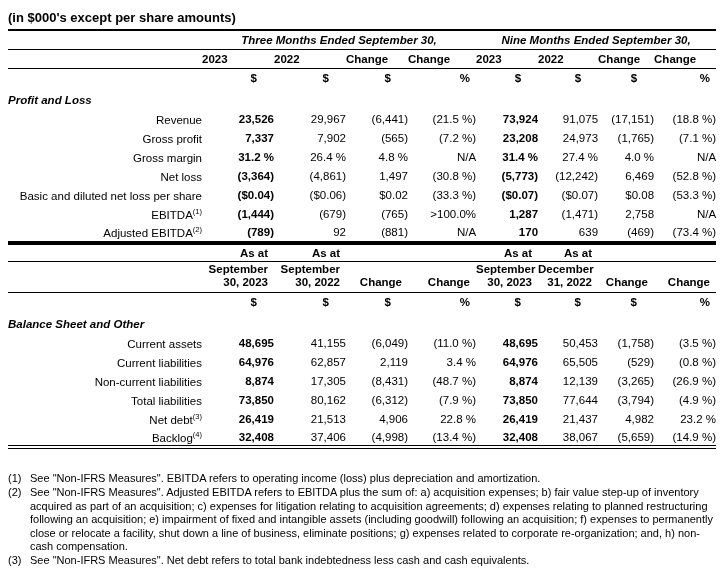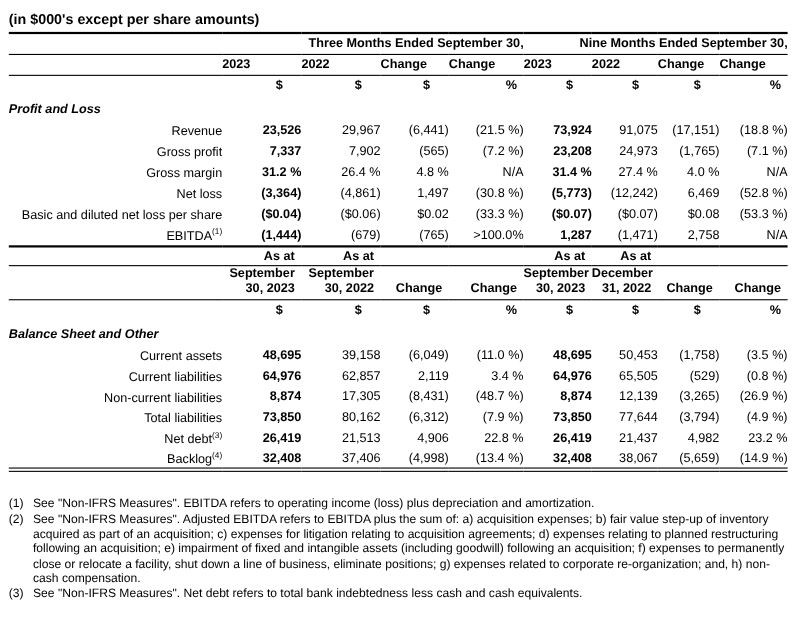--- a/index.html
+++ b/index.html
@@ -19,21 +19,21 @@
   table.fin-table {
     border-collapse: collapse; table-layout: fixed;
     width: 708px; font-size: 11.5px;
   }
   table.fin-table th, table.fin-table td {
     padding: 0; font-weight: normal; overflow: hidden; white-space: nowrap;
   }
 
   
   tr.group-row { border-top: 2px solid #000; border-bottom: 1px solid #000; }
-  tr.group-row th { height: 19px; font-weight: bold; text-align: right; vertical-align: middle; }
+  tr.group-row th { height: 19px; font-weight: bold; text-align: center; vertical-align: middle; font-style: italic; }
   tr.years-row { border-bottom: 1px solid #000; }
   tr.years-row th { height: 19px; font-weight: bold; text-align: left; padding-right: 6px; vertical-align: middle; }
   tr.units-row th { height: 20px; font-weight: bold; text-align: right; padding-right: 17px; vertical-align: middle; }
   tr.units-row th.pct { padding-right: 6px; }
 
   
   table.bs { margin-top: 0; }
   tr.asat-row { border-top: 2px solid #000; border-bottom: 1px solid #000; }
   tr.asat-row th { height: 17px; font-weight: bold; text-align: right; padding-right: 6px; vertical-align: middle; }
   tr.date-row { border-bottom: 1px solid #000; }
@@ -171,20 +171,31 @@
         <td class="lbl"><span>EBITDA</span><sup class="fnref">(1)</sup></td>
         <td class="num">(1,444)</td>
         <td class="num">(679)</td>
         <td class="num">(765)</td>
         <td class="num">&gt;100.0%</td>
         <td class="num">1,287</td>
         <td class="num">(1,471)</td>
         <td class="num">2,758</td>
         <td class="num">N/A</td>
       </tr>
+      <tr class="data-row t1-last">
+        <td class="lbl"><span>Adjusted EBITDA</span><sup class="fnref">(2)</sup></td>
+        <td class="num">(789)</td>
+        <td class="num">92</td>
+        <td class="num">(881)</td>
+        <td class="num">N/A</td>
+        <td class="num">170</td>
+        <td class="num">639</td>
+        <td class="num">(469)</td>
+        <td class="num">(73.4 %)</td>
+      </tr>
     </tbody>
   </table>
 
   <table class="fin-table bs">
     <colgroup>
       <col style="width:194px">
         <col style="width:72px">
         <col style="width:72px">
         <col style="width:62px">
         <col style="width:68px">
@@ -252,21 +263,21 @@
         <th class="pct">%</th>
       </tr>
     </thead>
     <tbody>
       <tr class="section-row">
         <td colspan="9">Balance Sheet and Other</td>
       </tr>
       <tr class="data-row">
         <td class="lbl"><span>Current assets</span><sup class="fnref"></sup></td>
         <td class="num">48,695</td>
-        <td class="num">39,158</td>
+        <td class="num">41,155</td>
         <td class="num">(6,049)</td>
         <td class="num">(11.0 %)</td>
         <td class="num">48,695</td>
         <td class="num">50,453</td>
         <td class="num">(1,758)</td>
         <td class="num">(3.5 %)</td>
       </tr>
       <tr class="data-row">
         <td class="lbl"><span>Current liabilities</span><sup class="fnref"></sup></td>
         <td class="num">64,976</td>

